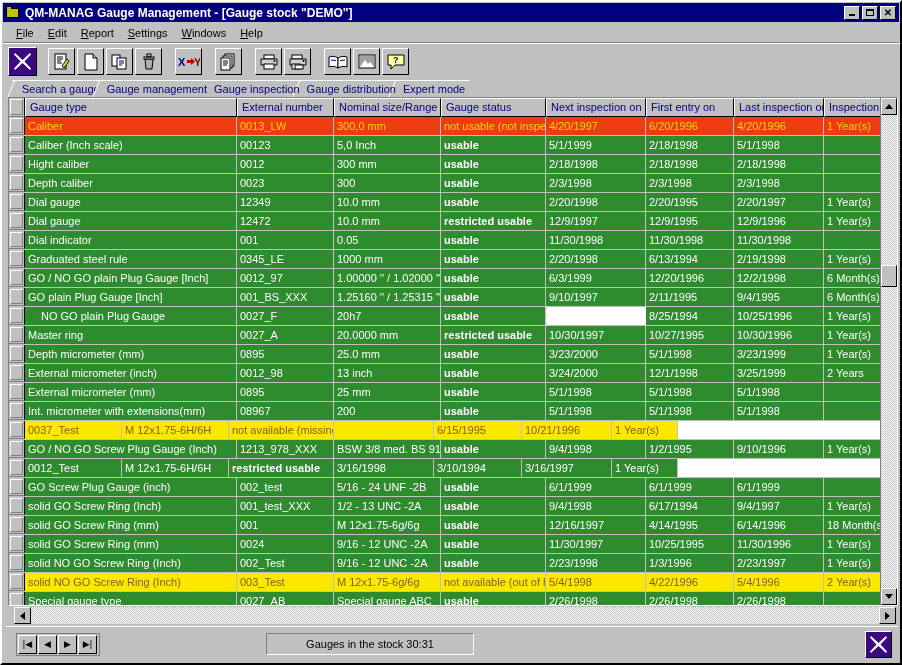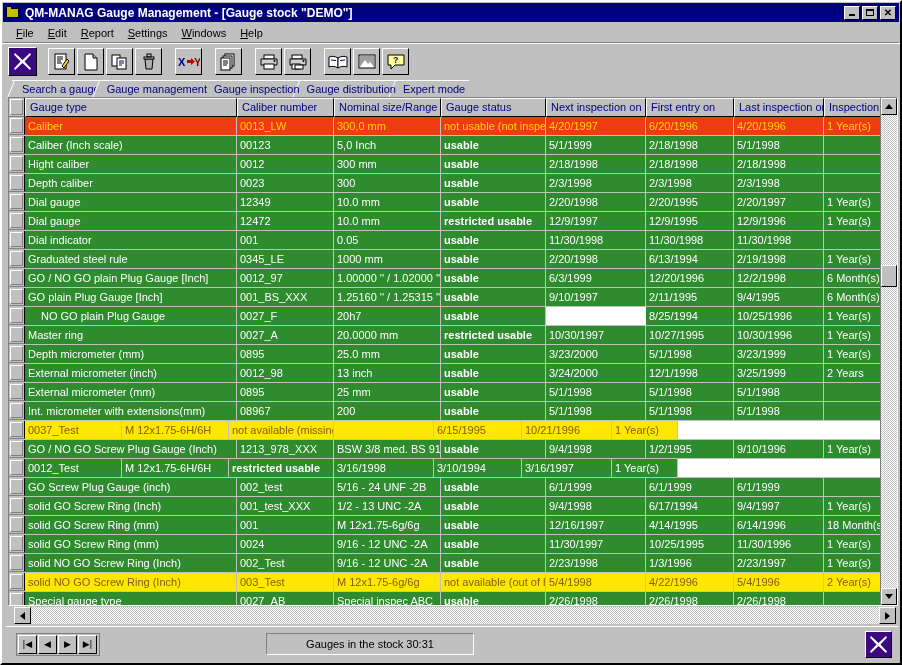--- a/index.html
+++ b/index.html
@@ -491,21 +491,21 @@
   </div>
 
   <div class="grid-wrap">
     <div class="grid-outer">
       <div class="grid-main">
         <div class="hdr-row" id="hdr-row">
             <div class="rowhdr">
               <div class="btnface"></div>
             </div>
             <div class="hdr-cell" style="width: 212px;">Gauge type</div>
-            <div class="hdr-cell" style="width: 97px;">Caliber number</div>
+            <div class="hdr-cell" style="width: 97px;">External number</div>
             <div class="hdr-cell" style="width: 107px;">Nominal size/Range</div>
             <div class="hdr-cell" style="width: 105px;">Gauge status</div>
             <div class="hdr-cell" style="width: 100px;">Next inspection on</div>
             <div class="hdr-cell" style="width: 88px;">First entry on</div>
             <div class="hdr-cell" style="width: 90px;">Last inspection on</div>
             <div class="hdr-cell" style="width: 66px;">Inspection p</div>
           </div>
         <div class="grid-rows-area" id="rows-area">
             <div class="data-row row-bad">
               <div class="rowhdr">
@@ -829,21 +829,21 @@
               <div class="cell c-first" style="width: 88px;">4/22/1996</div>
               <div class="cell c-last" style="width: 90px;">5/4/1996</div>
               <div class="cell c-period" style="width: 66px;">2 Year(s)</div>
             </div>
             <div class="data-row row-ok">
               <div class="rowhdr">
                 <div class="btnface"></div>
               </div>
               <div class="cell c-type" style="width: 212px;">Special gauge type</div>
               <div class="cell c-ident" style="width: 97px;">0027_AB</div>
-              <div class="cell c-nominal" style="width: 107px;">Special inspec ABC</div>
+              <div class="cell c-nominal" style="width: 107px;">Special gauge ABC</div>
               <div class="cell c-status" style="width: 105px;">usable</div>
               <div class="cell c-next" style="width: 100px;">2/26/1998</div>
               <div class="cell c-first" style="width: 88px;">2/26/1998</div>
               <div class="cell c-last" style="width: 90px;">2/26/1998</div>
               <div class="cell c-period" style="width: 66px;"></div>
             </div>
           </div>
       </div>
       <div class="vscroll">
         <div class="sb-btn">

